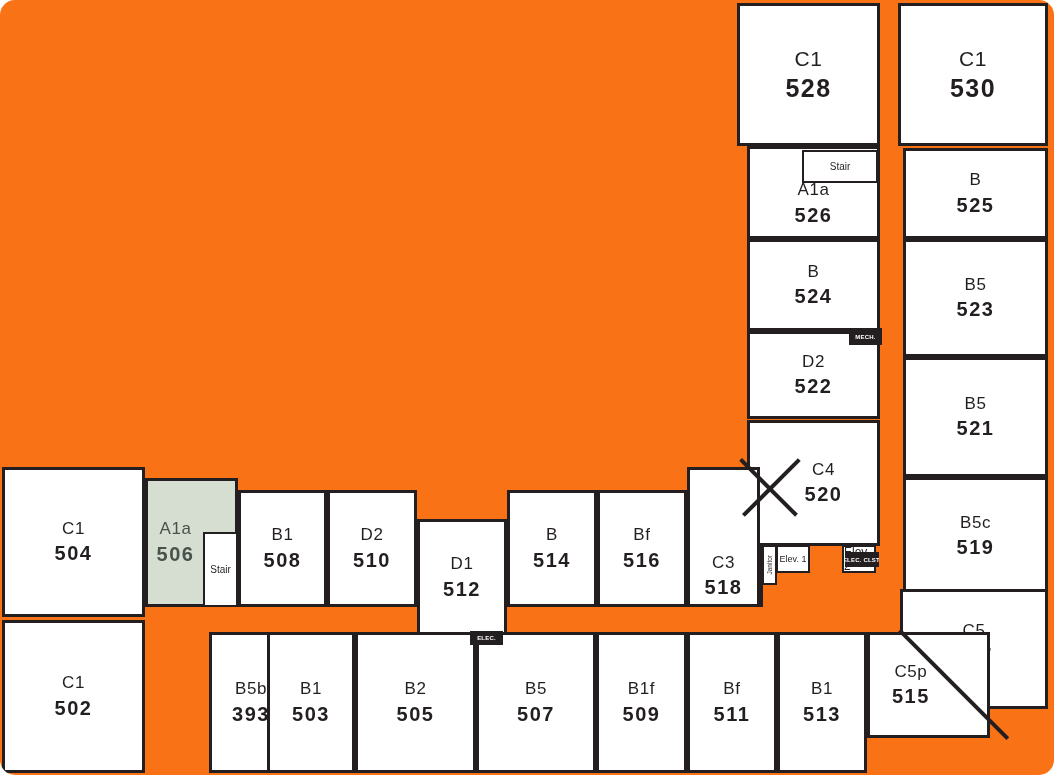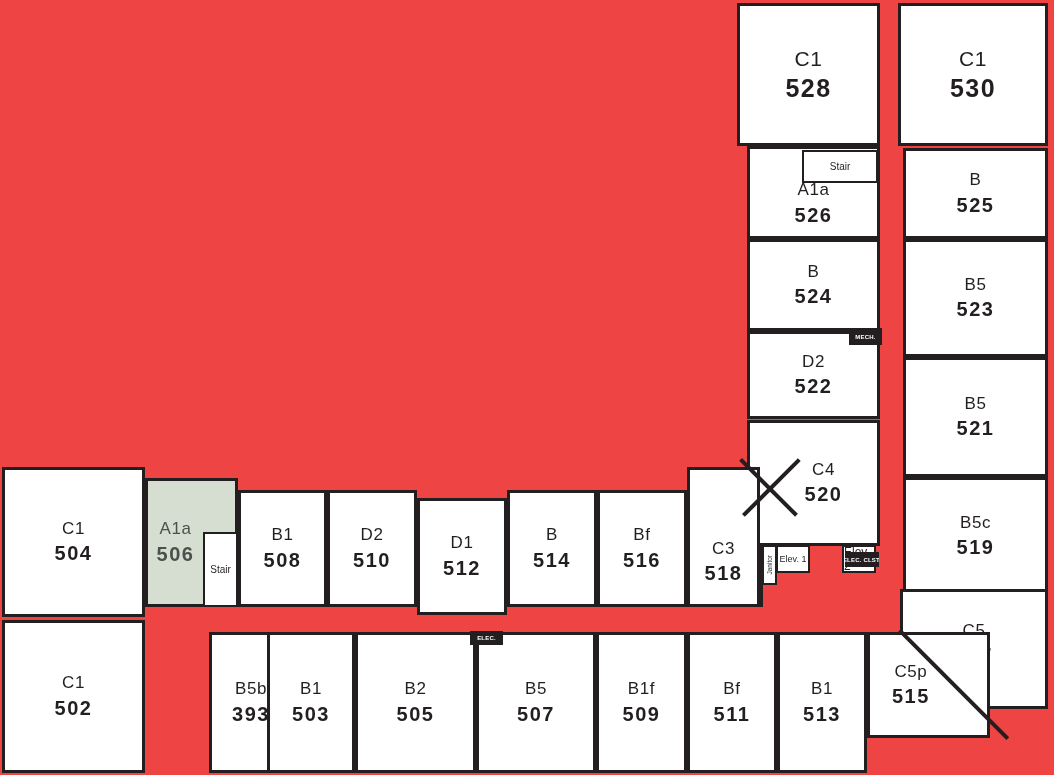--- a/index.html
+++ b/index.html
@@ -2,22 +2,22 @@
 <html style="--wall: #231f20; --hl: #d5ded1; --hlt: #49524a;"><head>
 <meta charset="utf-8">
 <style>
   :root{
     --wall:#231f20;
     --hl:#d5ded1;
     --hlt:#49524a;
   }
   html,body{margin:0;padding:0;background:#fff;}
   .plan{
-    position:relative;width:1054px;height:775px;background:#ef4444;
-    font-family:"Liberation Sans",sans-serif;overflow:hidden;
+    position:relative;width:1054px;height:775px;background:#f97316;
+    font-family:"Liberation Sans",sans-serif;overflow:hidden;border-radius:15px;
   }
   .unit{
     position:absolute;border:3px solid var(--wall);background:#fff;
     display:flex;align-items:center;justify-content:center;
     box-sizing:border-box;z-index:1;cursor:pointer;
   }
   .unit .lbl{text-align:center;line-height:1.3;color:var(--wall);}
   .utype{display:block;font-size:17px;letter-spacing:.6px;}
   .unum{display:block;font-size:20px;font-weight:700;letter-spacing:1.5px;}
   .unit.lg .utype{font-size:21px;}
@@ -129,39 +129,39 @@
       <span class="utype">B1</span>
       <span class="unum">508</span>
     </div>
   </div>
   <div class="unit" style="left:327px;top:490px;width:90px;height:117px;">
     <div class="lbl">
       <span class="utype">D2</span>
       <span class="unum">510</span>
     </div>
   </div>
-  <div class="unit" style="left:417px;top:498px;width:90px;height:117px;">
+  <div class="unit" style="left:417px;top:519px;width:90px;height:117px;">
     <div class="lbl">
       <span class="utype">D1</span>
       <span class="unum">512</span>
     </div>
   </div>
   <div class="unit" style="left:507px;top:490px;width:90px;height:117px;">
     <div class="lbl">
       <span class="utype">B</span>
       <span class="unum">514</span>
     </div>
   </div>
   <div class="unit" style="left:597px;top:490px;width:90px;height:117px;">
     <div class="lbl">
       <span class="utype">Bf</span>
       <span class="unum">516</span>
     </div>
   </div>
-  <div class="unit" style="left:687px;top:467px;width:73px;height:140px;align-items:flex-end;padding-bottom:18px;">
+  <div class="unit" style="left:687px;top:467px;width:73px;height:140px;align-items:flex-end;padding-bottom:4px;">
     <div class="lbl">
       <span class="utype">C3</span>
       <span class="unum">518</span>
     </div>
   </div>
 
   <div class="unit" style="left:2px;top:620px;width:143px;height:153px;">
     <div class="lbl">
       <span class="utype">C1</span>
       <span class="unum">502</span>

